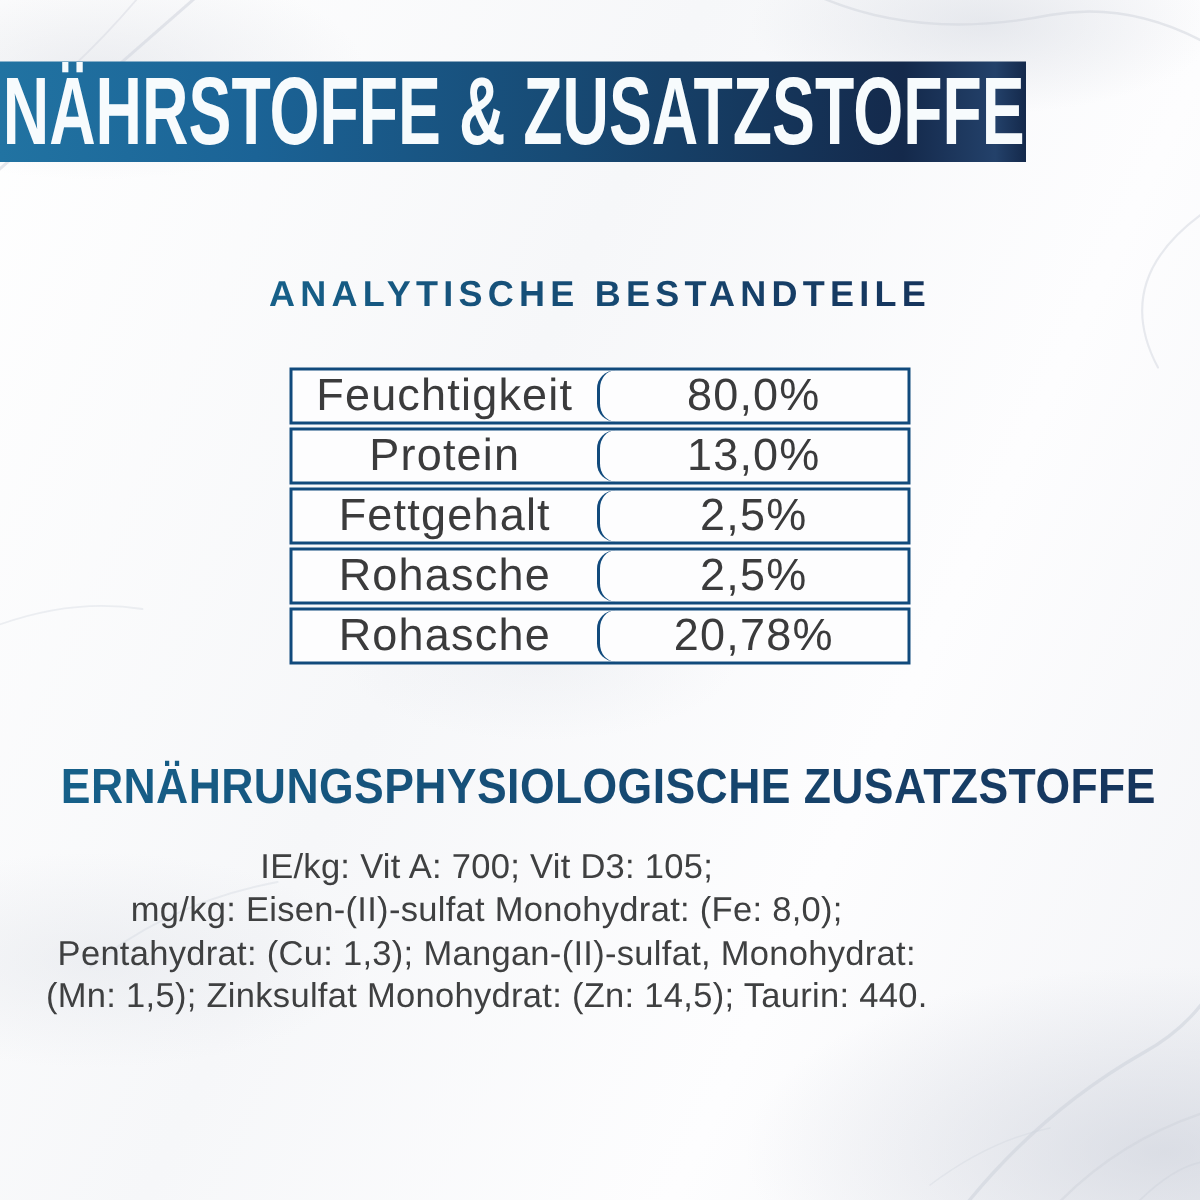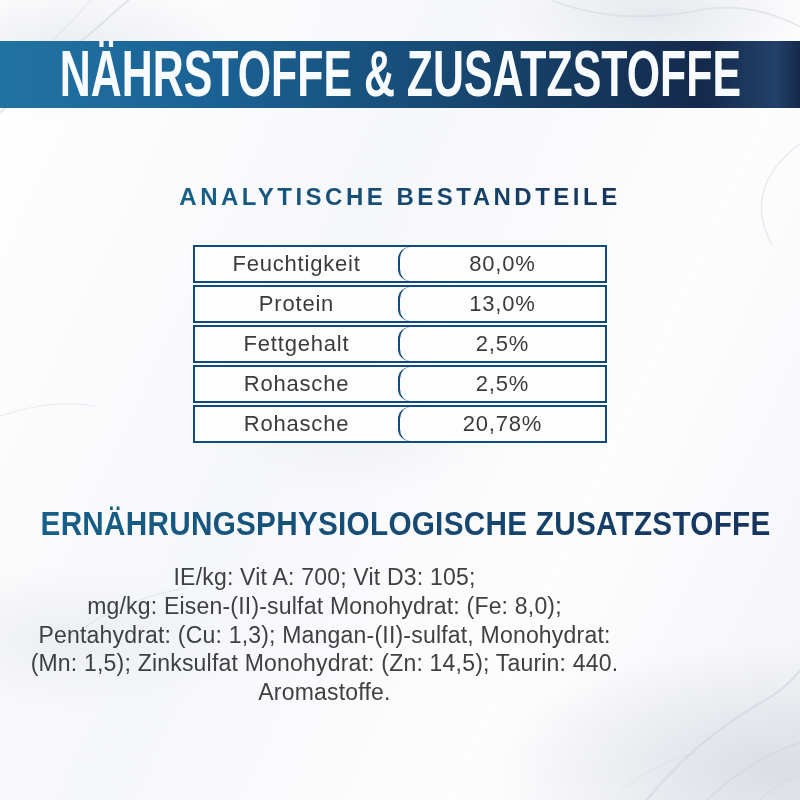--- a/index.html
+++ b/index.html
@@ -26,21 +26,21 @@
   .veins {
     position: absolute;
     inset: 0;
     pointer-events: none;
   }
   
   .banner {
     position: absolute;
     top: 41px;
     left: 0;
-    width: 800px;
+    width: 684px;
     height: 67px;
     background: linear-gradient(90deg,
       var(--banner-grad-left, #2173a2) 0%,
       #1b6396 25%,
       #174a74 55%,
       var(--banner-grad-right, #14294b) 88%,
       #23416a 97%,
       var(--banner-grad-right, #14294b) 100%);
     display: flex;
     align-items: center;
@@ -110,21 +110,21 @@
     display: flex;
     height: 38px;
     margin-bottom: 2px;
     border: 2px solid var(--table-border, #114a7c);
     background: var(--row-bg, rgba(255,255,255,0.88));
   }
   .cell {
     display: flex;
     align-items: center;
     justify-content: center;
-    font-size: 22px;
+    font-size: 30px;
     letter-spacing: 0.8px;
     color: var(--table-text, #3b3b3c);
     box-sizing: border-box;
   }
   .cell-label { width: 203px; }
   .cell-value { flex: 1; border-left: 2px solid var(--table-border, #114a7c); border-radius: 12px; }
   
   .paragraph {
     position: absolute;
     top: 563px;
@@ -193,16 +193,15 @@
 
   <div class="heading2-wrap">
     <span class="heading2 grad-text">ERNÄHRUNGSPHYSIOLOGISCHE ZUSATZSTOFFE</span>
   </div>
 
   <div class="paragraph">
     <div class="para-line">IE/kg: Vit A: 700; Vit D3: 105;</div>
     <div class="para-line">mg/kg: Eisen-(II)-sulfat Monohydrat: (Fe: 8,0);</div>
     <div class="para-line">Pentahydrat: (Cu: 1,3); Mangan-(II)-sulfat, Monohydrat:</div>
     <div class="para-line">(Mn: 1,5); Zinksulfat Monohydrat: (Zn: 14,5); Taurin: 440.</div>
-    <div class="para-line">Aromastoffe.</div>
   </div>
 
 </div>
 
 </body></html>

